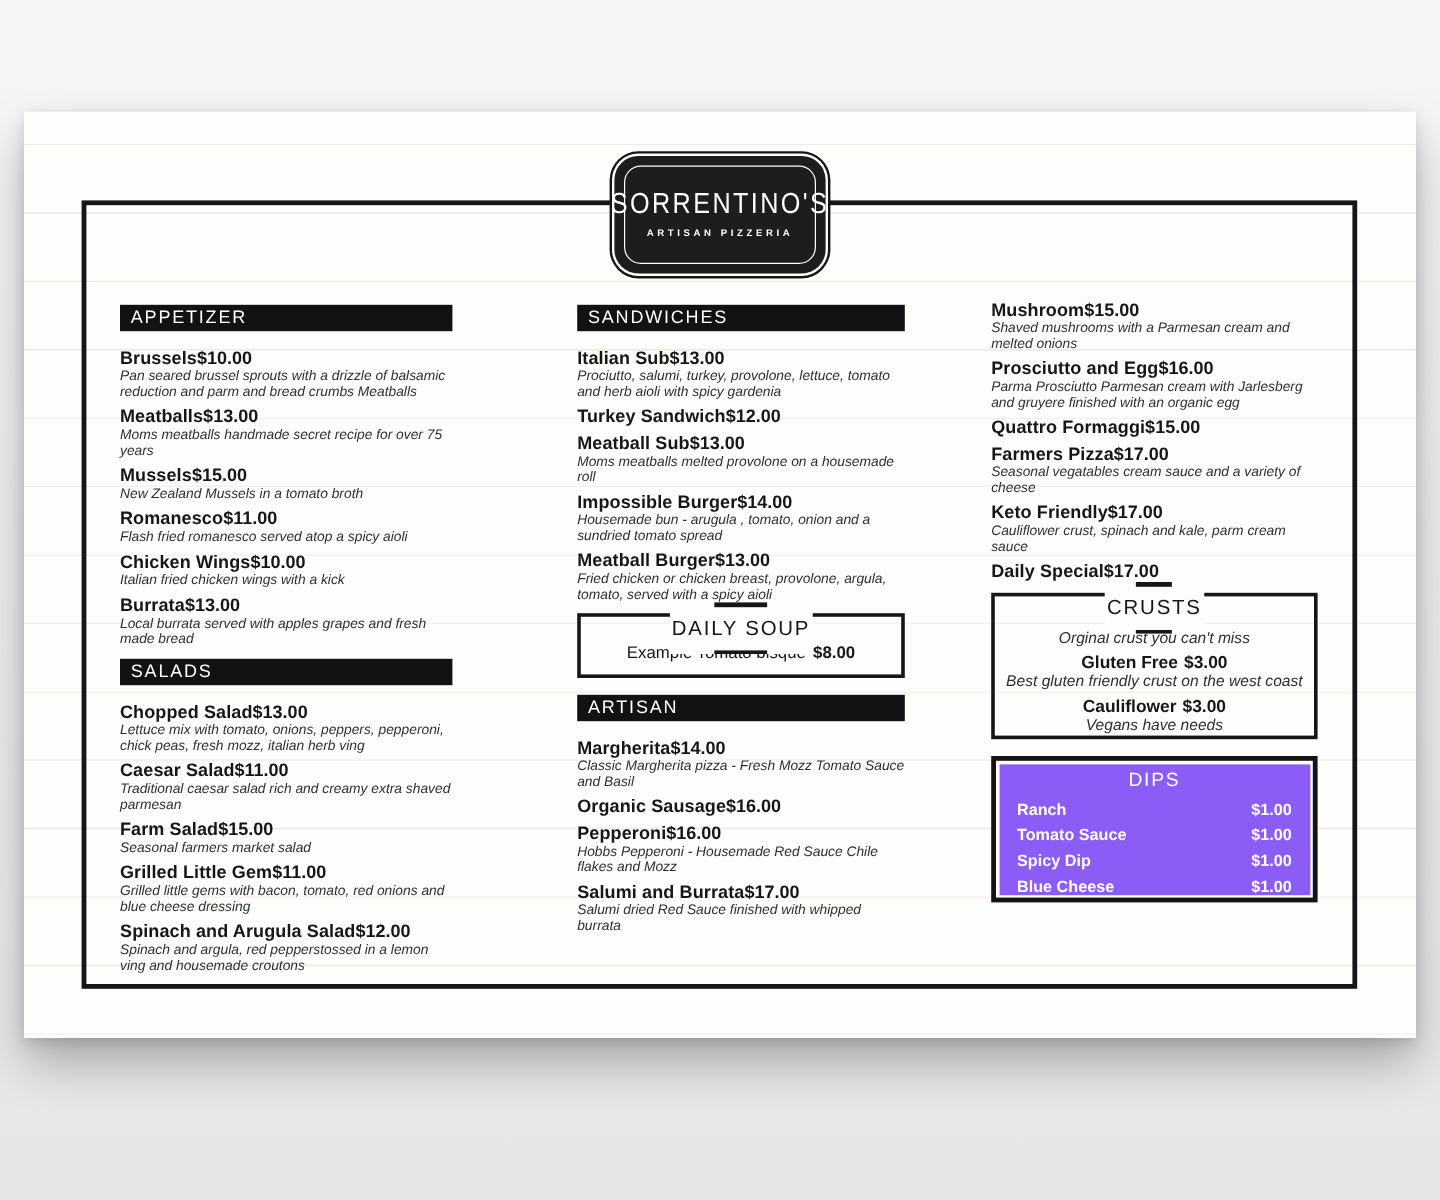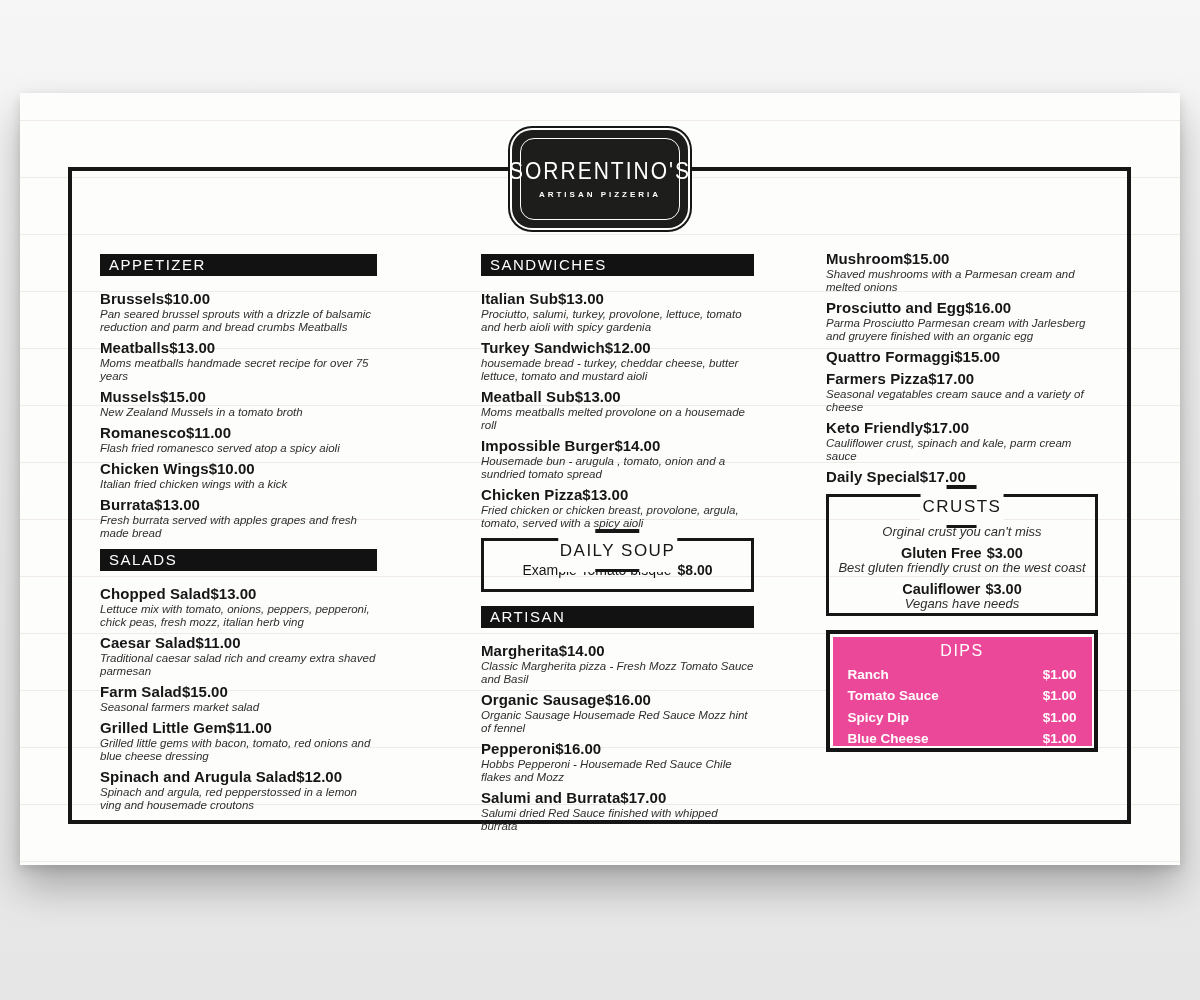--- a/index.html
+++ b/index.html
@@ -73,21 +73,21 @@
   .crust-item { margin-bottom:7px; }
   .crust-name { font-size:14.5px; font-weight:700; line-height:16px; }
   .crust-price { font-weight:700; margin-left:5px; }
   .crust-desc { font-size:13px; font-style:italic; color:#2e2e2e; line-height:13px; }
   
   .dips-box {
     margin-top:14px; border:4px solid #141414; background:#fdfdfc; padding:2.5px;
     height:122px;
   }
   .dips-inner {
-    background:#ec4899; color:#fff; height:100%; padding:5px 15px 0 15px;
+    background:#8b5cf6; color:#fff; height:100%; padding:5px 15px 0 15px;
   }
   .dips-title { text-align:center; font-size:16px; letter-spacing:1.5px; margin-bottom:4px; }
   .dip-row { display:flex; justify-content:space-between; font-size:13.5px; line-height:21.5px; font-weight:700; }
 </style>
 </head>
 <body>
 
 <div class="card">
   <div class="frame"></div>
 
@@ -140,21 +140,21 @@
             <span class="item-price">$10.00</span>
           </div>
           <div class="item-desc">Italian fried chicken wings with a kick</div>
         </div>
 
         <div class="item">
           <div class="item-row">
             <span class="item-name">Burrata</span>
             <span class="item-price">$13.00</span>
           </div>
-          <div class="item-desc">Fresh burrata served with apples grapes and fresh made bread</div>
+          <div class="item-desc">Local burrata served with apples grapes and fresh made bread</div>
         </div>
 
     </div>
     <div class="bar gap-top">SALADS</div>
     <div class="items">
 
         <div class="item">
           <div class="item-row">
             <span class="item-name">Chopped Salad</span>
             <span class="item-price">$13.00</span>
@@ -207,42 +207,41 @@
             <span class="item-price">$13.00</span>
           </div>
           <div class="item-desc">Prociutto, salumi, turkey, provolone, lettuce, tomato and herb aioli with spicy gardenia</div>
         </div>
 
         <div class="item">
           <div class="item-row">
             <span class="item-name">Turkey Sandwich</span>
             <span class="item-price">$12.00</span>
           </div>
-          <div class="item-desc">housemade bread - turkey, cheddar cheese, butter lettuce, tomato and mustard aioli</div>
         </div>
 
         <div class="item">
           <div class="item-row">
             <span class="item-name">Meatball Sub</span>
             <span class="item-price">$13.00</span>
           </div>
           <div class="item-desc">Moms meatballs melted provolone on a housemade roll</div>
         </div>
 
         <div class="item">
           <div class="item-row">
             <span class="item-name">Impossible Burger</span>
             <span class="item-price">$14.00</span>
           </div>
           <div class="item-desc">Housemade bun - arugula , tomato, onion and a sundried tomato spread</div>
         </div>
 
         <div class="item">
           <div class="item-row">
-            <span class="item-name">Chicken Pizza</span>
+            <span class="item-name">Meatball Burger</span>
             <span class="item-price">$13.00</span>
           </div>
           <div class="item-desc">Fried chicken or chicken breast, provolone, argula, tomato, served with a spicy aioli</div>
         </div>
 
     </div>
 
     <div class="tbox soup-box">
       <div class="tbox-title">
         <span class="dash"></span>
@@ -263,21 +262,20 @@
             <span class="item-price">$14.00</span>
           </div>
           <div class="item-desc">Classic Margherita pizza - Fresh Mozz Tomato Sauce and Basil</div>
         </div>
 
         <div class="item">
           <div class="item-row">
             <span class="item-name">Organic Sausage</span>
             <span class="item-price">$16.00</span>
           </div>
-          <div class="item-desc">Organic Sausage Housemade Red Sauce Mozz hint of fennel</div>
         </div>
 
         <div class="item">
           <div class="item-row">
             <span class="item-name">Pepperoni</span>
             <span class="item-price">$16.00</span>
           </div>
           <div class="item-desc">Hobbs Pepperoni - Housemade Red Sauce Chile flakes and Mozz</div>
         </div>
 

